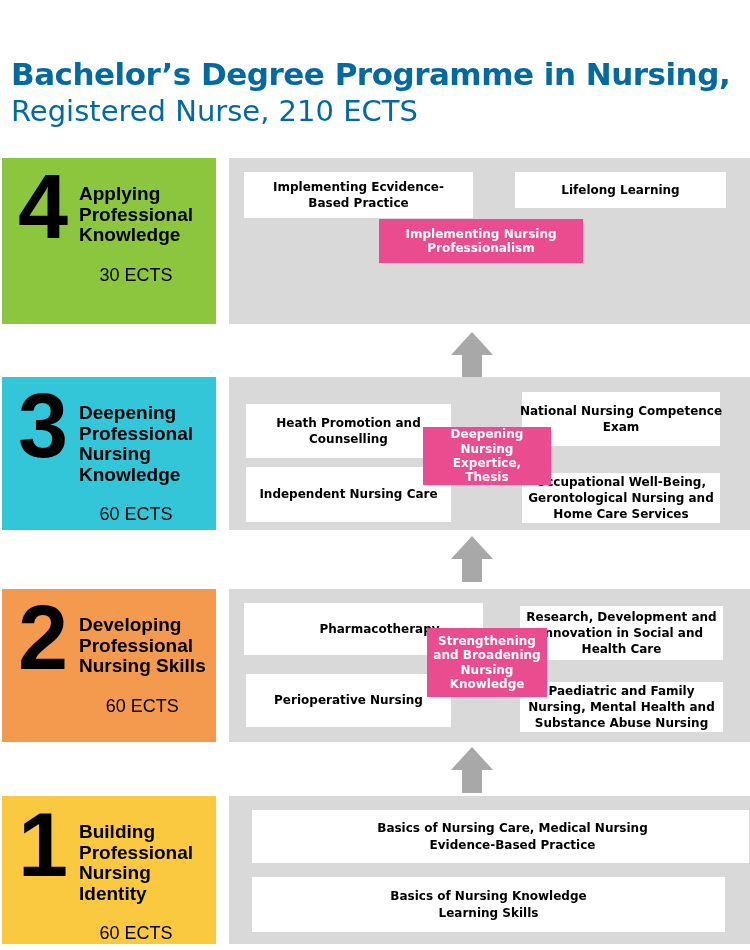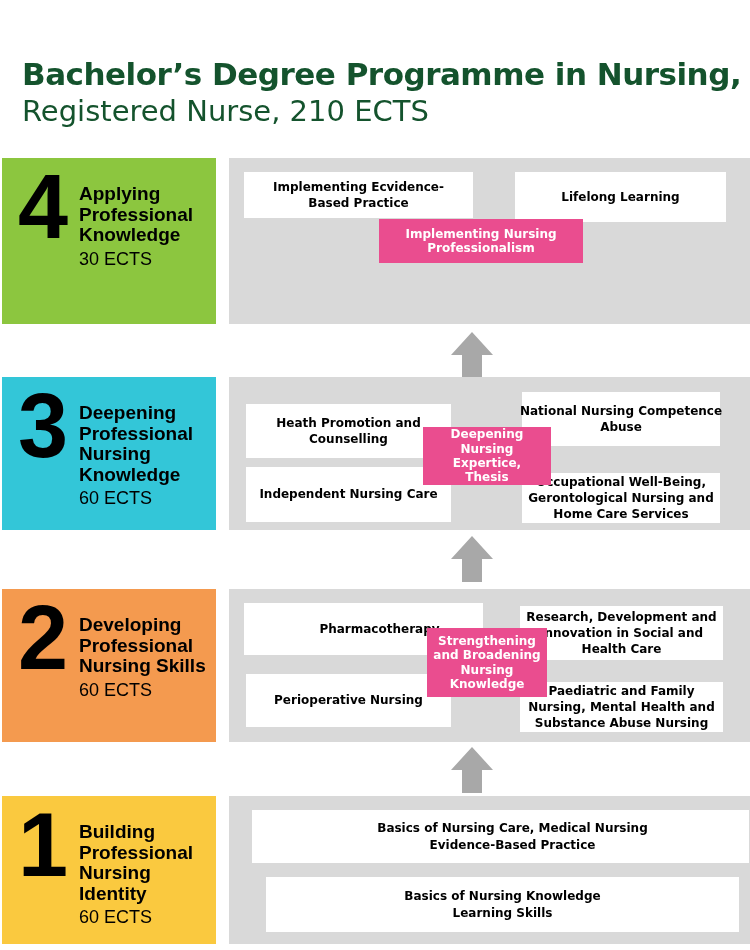--- a/index.html
+++ b/index.html
@@ -2,37 +2,37 @@
 <html><head>
 <meta charset="utf-8">
 <style>
   html,body { margin:0; padding:0; background:#fff; }
   .page {
     position:relative; width:750px; height:950px; background:#ffffff;
     font-family:"DejaVu Sans", sans-serif; overflow:hidden;
   }
 
   
-  .title { position:absolute; left:22px; top:55px; color:#14532d; }
+  .title { position:absolute; left:11px; top:55px; color:#0369a1; }
   .title-line1 { font-size:31px; font-weight:bold; line-height:1.25; letter-spacing:-0.5px; }
   .title-line2 { font-size:29px; font-weight:normal; line-height:1.2; }
 
   
   .block {
     position:absolute; left:2px; width:214px; box-sizing:border-box;
     display:flex; align-items:flex-start; padding:12px 4px 0 16px; color:#000;
   }
   .num {
     font-family:"Liberation Sans", sans-serif;
     font-size:90px; font-weight:bold; line-height:74px; width:52px;
     margin-right:9px; letter-spacing:-3px; flex:0 0 auto;
   }
   .block-text { padding-top:14px; font-family:"Liberation Sans", sans-serif; }
   .name { font-size:19px; font-weight:bold; line-height:1.08; white-space:pre; }
-  .ects { font-size:18px; font-weight:normal; margin-top:3px; }
+  .ects { font-size:18px; font-weight:normal; margin-top:19px;text-align:center; }
 
   .bg-green  { background:#8CC63F; }
   .bg-cyan   { background:#33C6D8; }
   .bg-orange { background:#F49A4F; }
   .bg-yellow { background:#FAC93F; }
 
   
   .panel { position:absolute; left:229px; width:521px; background:#D9D9D9; }
 
   
@@ -68,21 +68,21 @@
     <div class="block-text">
       <div class="name">Applying
 Professional
 Knowledge</div>
       <div class="ects">30 ECTS</div>
     </div>
   </section>
   <section class="panel" style="top:158px; height:166px;">
     <div class="wbox" style="left:15px; top:14px; width:229px; height:46px;">Implementing Ecvidence-
 Based Practice</div>
-    <div class="wbox" style="left:286px; top:14px; width:211px; height:50px;">Lifelong Learning</div>
+    <div class="wbox" style="left:286px; top:14px; width:211px; height:36px;">Lifelong Learning</div>
     <div class="pinkbox" style="left:150px; top:61px; width:204px; height:44px;text-align:center;">Implementing Nursing
 Professionalism</div>
   </section>
 
   <svg class="arrow" style="top:332px;" viewBox="0 0 42 46">
     <polygon points="21,0 42,23 31,23 31,46 11,46 11,23 0,23" fill="#A8A8A8"></polygon>
   </svg>
 
   <section class="block bg-cyan" style="top:377px; height:153px;">
     <div class="num">3</div>
@@ -91,21 +91,21 @@
 Professional
 Nursing
 Knowledge</div>
       <div class="ects">60 ECTS</div>
     </div>
   </section>
   <section class="panel" style="top:377px; height:153px;">
     <div class="wbox" style="left:17px; top:15px; width:205px; height:54px;margin-top:12px;">Heath Promotion and
 Counselling</div>
     <div class="wbox" style="left:293px; top:15px; width:198px; height:54px;">National Nursing Competence
-Abuse</div>
+Exam</div>
     <div class="pinkbox" style="left:194px; top:50px; width:128px; height:58px;">Deepening
 Nursing
 Expertice,
 Thesis</div>
     <div class="wbox" style="left:17px; top:90px; width:205px; height:55px;">Independent Nursing Care</div>
     <div class="wbox" style="left:293px; top:96px; width:198px; height:50px;">Occupational Well-Being,
 Gerontological Nursing and
 Home Care Services</div>
   </section>
 
@@ -147,17 +147,17 @@
       <div class="name">Building
 Professional
 Nursing
 Identity</div>
       <div class="ects">60 ECTS</div>
     </div>
   </section>
   <section class="panel" style="top:796px; height:148px;">
     <div class="wbox" style="left:23px; top:14px; width:473px; height:53px;padding-left:24px;">Basics of Nursing Care, Medical Nursing
 Evidence-Based Practice</div>
-    <div class="wbox" style="left:37px; top:81px; width:473px; height:55px;">Basics of Nursing Knowledge
+    <div class="wbox" style="left:23px; top:81px; width:473px; height:55px;">Basics of Nursing Knowledge
 Learning Skills</div>
   </section>
 
 </div>
 
 </body></html>

